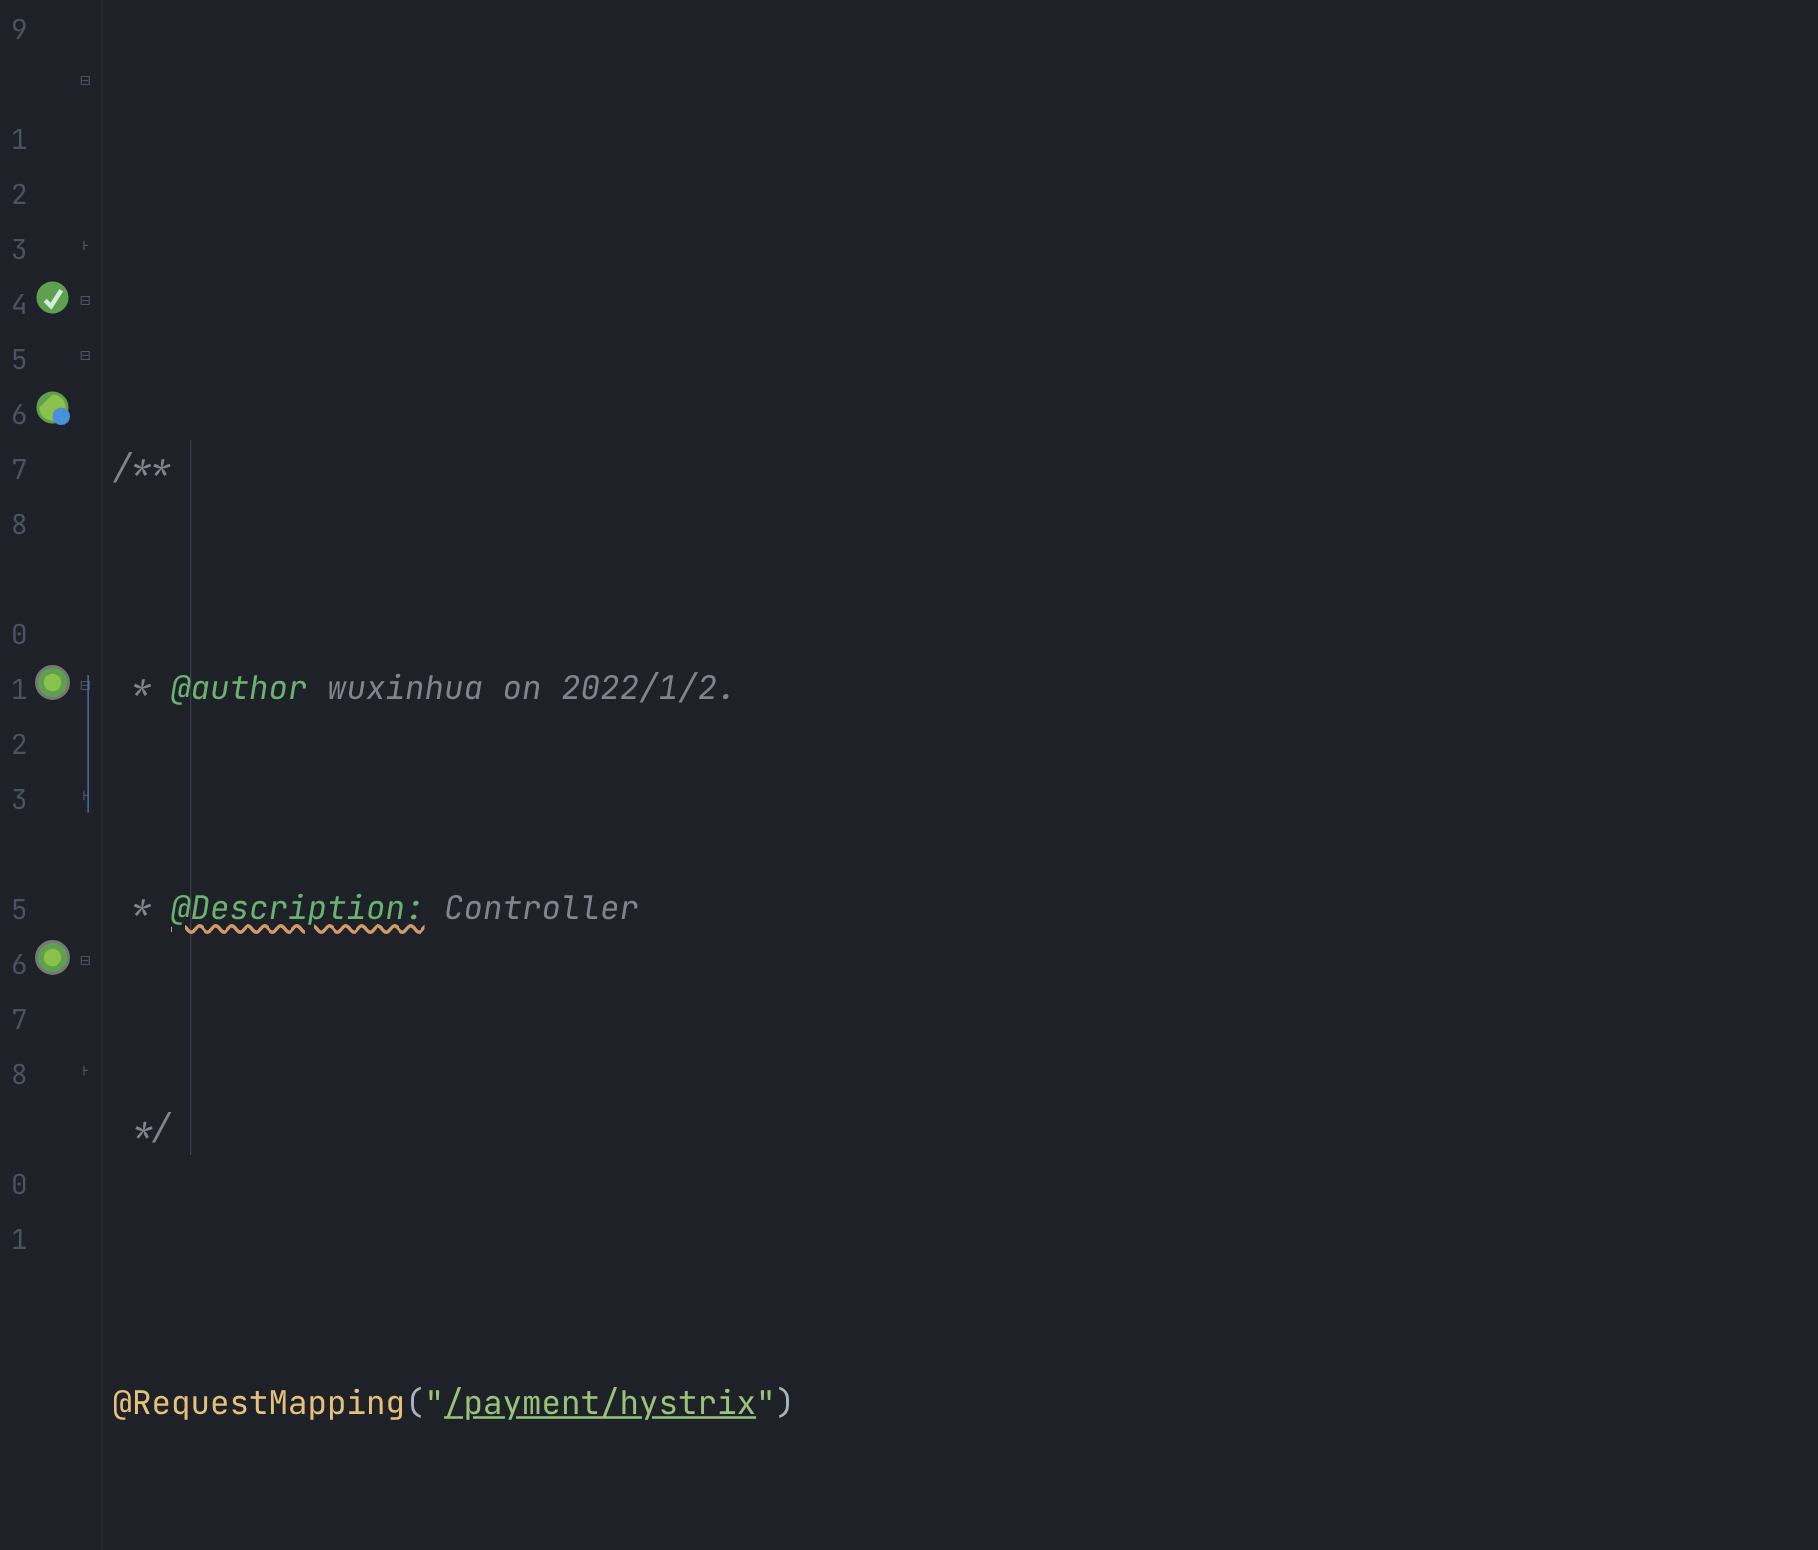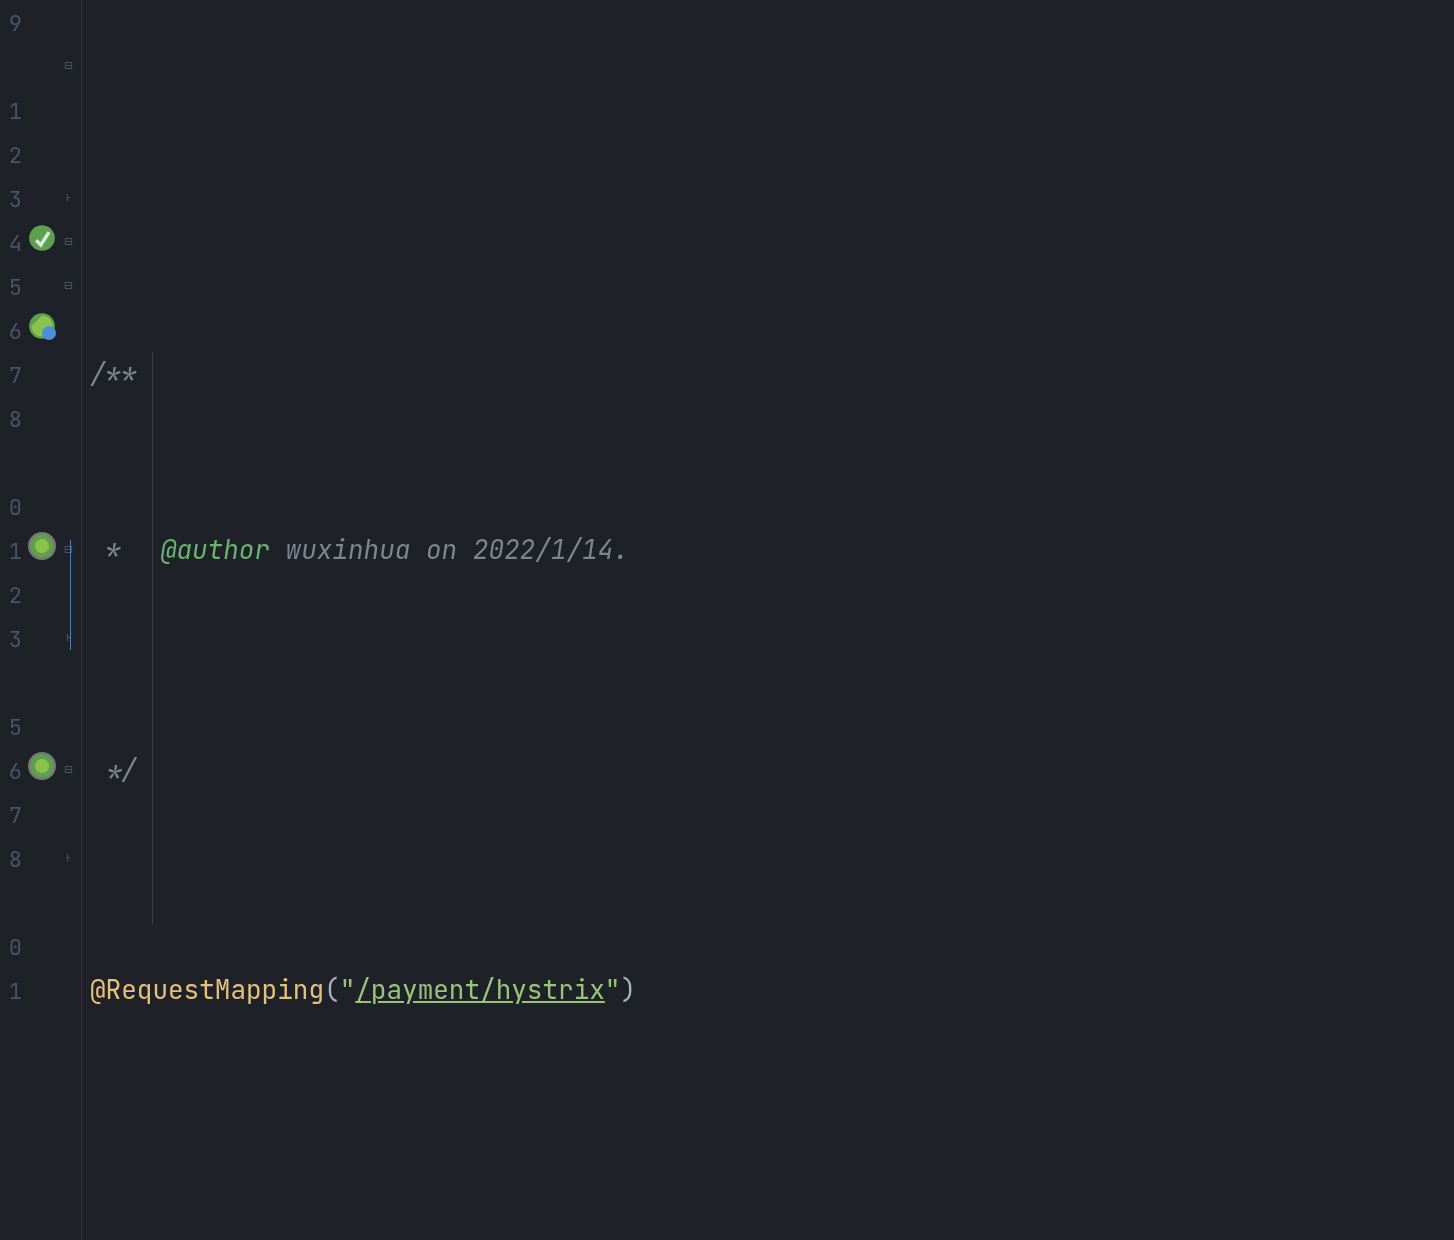--- a/index.html
+++ b/index.html
@@ -61,21 +61,21 @@
   .code {
     flex:1;
     padding-left:8px;
     position:relative;
     white-space:pre;
   }
   .code .line { height:44px; display:block; position:relative; }
 
   
   .c  { color:#7f848e; font-style:italic; }     
-  .ct { color:#69b36f; font-style:italic;margin-left:24px; }     
+  .ct { color:#69b36f; font-style:italic; }     
   .ctw{ color:#69b36f; font-style:italic; text-decoration: wavy underline #d19a66; text-underline-offset:4px; }
   .an { color:#e5c07b; }                         
   .st { color:#98c379; }                         
   .stl{ color:#98c379; text-decoration:underline; }                         
   .pn { color:#abb2bf; }
 
   .indent-guide {
     position:absolute;
     width:1px;
     background:#3a3f4b;
@@ -155,22 +155,23 @@
     <div class="vline" style="top:540px;height:110px;background:#4f80b5;"></div>
   </div>
 
   <div class="code">
     <div class="indent-guide" style="left:70px;top:352px;height:572px;"></div>
 
     <span class="line"></span>
 
     <span class="line"><span class="c">/**</span></span>
 
-    <span class="line"><span class="c"> * </span><span class="ct">@author</span><span class="c"> wuxinhua on 2022/1/14.</span></span>
-
+    <span class="line"><span class="c"> * </span><span class="ct">@author</span><span class="c"> wuxinhua on 2022/1/2.</span></span>
+
+    <span class="line"><span class="c"> * </span><span class="ctw">@Description:</span><span class="c"> Controller</span></span>
 
     <span class="line"><span class="c"> */</span></span>
 
 
     <span class="line"><span class="an">@RequestMapping</span><span class="pn">(</span><span class="st">"</span><span class="stl">/payment/hystrix</span><span class="st">"</span><span class="pn">)</span></span>
 
     
 
     
 

